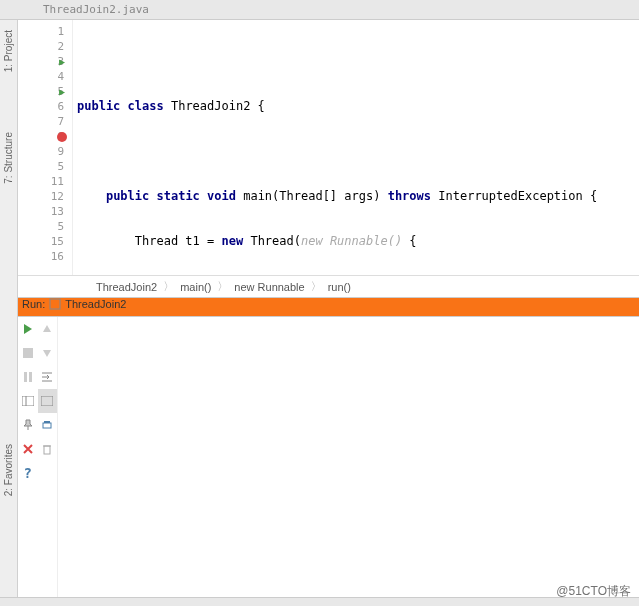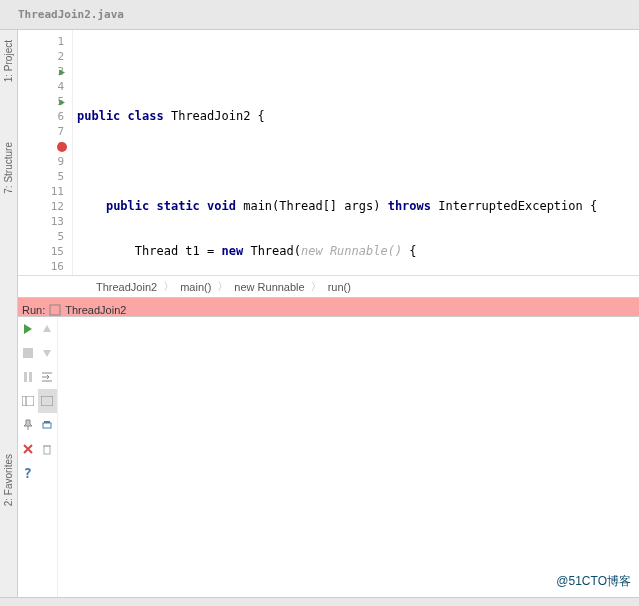--- a/index.html
+++ b/index.html
@@ -1,39 +1,39 @@
 <!DOCTYPE html>
 <html><head>
 <meta charset="utf-8">
 <style>
 * { margin: 0; padding: 0; box-sizing: border-box; }
 body { font-family: "Menlo", "Monaco", monospace; font-size: 12px; background: #fff; width: 639px; height: 606px; overflow: hidden; position: relative; display: flex; flex-direction: column; }
-.top-tab { height: 30px; background: #e8e8e8; border-bottom: 1px solid #ccc; display: flex; align-items: center; padding-left: 18px; font-size: 11px; color: #888; font-weight: bold; }
+.top-tab { height: 20px; background: #e8e8e8; border-bottom: 1px solid #ccc; display: flex; align-items: center; padding-left: 43px; font-size: 11px; color: #888; }
 .main-area { display: flex; flex: 1; overflow: hidden; }
 .left-rail { width: 18px; background: #eee; border-right: 1px solid #d0d0d0; display: flex; flex-direction: column; align-items: center; padding-top: 10px; gap: 60px; }
 .rail-text { writing-mode: vertical-rl; transform: rotate(180deg); font-size: 10px; color: #666; font-family: sans-serif; cursor: pointer; }
 .editor-wrap { flex: 1; display: flex; flex-direction: column; overflow: hidden; }
 .code-area { flex: 1; display: flex; overflow: hidden; background: #fff; }
 .gutter { width: 55px; background: #fff; border-right: 1px solid #eee; text-align: right; padding-right: 8px; color: #999; font-size: 11px; line-height: 15px; padding-top: 4px; position: relative; }
 .gutter .ln { height: 15px; }
 .gutter-icons { position: absolute; left: 35px; top: 4px; width: 18px; }
 .gicon { height: 15px; display: flex; align-items: center; justify-content: center; }
 .code { flex: 1; font-size: 12px; line-height: 15px; padding-top: 4px; white-space: pre; overflow: hidden; }
 .code .line { height: 15px; padding-left: 4px; }
 .kw { color: #000080; font-weight: bold; }
 .hint { color: #aaa; font-style: italic; }
 .breadcrumb { height: 22px; border-top: 1px solid #ddd; display: flex; align-items: center; padding-left: 78px; font-size: 11px; color: #555; font-family: sans-serif; gap: 6px; }
 .bc-sep { color: #aaa; }
-.run-header { height: 20px; background: #fca5a5; border-top: 1px solid #ccc; border-bottom: 1px solid #ccc; display: flex; align-items: flex-end; padding-left: 4px; font-size: 11px; font-family: sans-serif; color: #333; gap: 4px; }
+.run-header { height: 20px; background: #f97316; border-top: 1px solid #ccc; border-bottom: 1px solid #ccc; display: flex; align-items: flex-start; padding-left: 4px; font-size: 11px; font-family: sans-serif; color: #333; gap: 4px; }
 .run-body { flex: 1; display: flex; background: #fff; min-height: 280px; }
 .run-toolbar { width: 40px; display: flex; flex-direction: column; border-right: 1px solid #eee; }
 .run-toolbar .col { display: flex; }
 .tbtn { width: 20px; height: 24px; display: flex; align-items: center; justify-content: center; cursor: pointer; }
 .run-output { flex: 1; padding: 6px; }
-.watermark { position: absolute; right: 8px; bottom: 16px; color: #0c4a6e; font-size: 12px; font-family: sans-serif; }
+.watermark { position: absolute; right: 8px; bottom: 6px; color: #737373; font-size: 12px; font-family: sans-serif; }
 .bottom-bar { height: 9px; background: #e8e8e8; border-top: 1px solid #ccc; }
 .play-green { color: #4a9e4a; font-size: 10px; }
 .bp { width: 10px; height: 10px; border-radius: 50%; background: #d44; display: inline-block; }
 </style>
 </head>
 <body>
 
 <div class="top-tab">
   <span>ThreadJoin2.java</span>
 </div>

